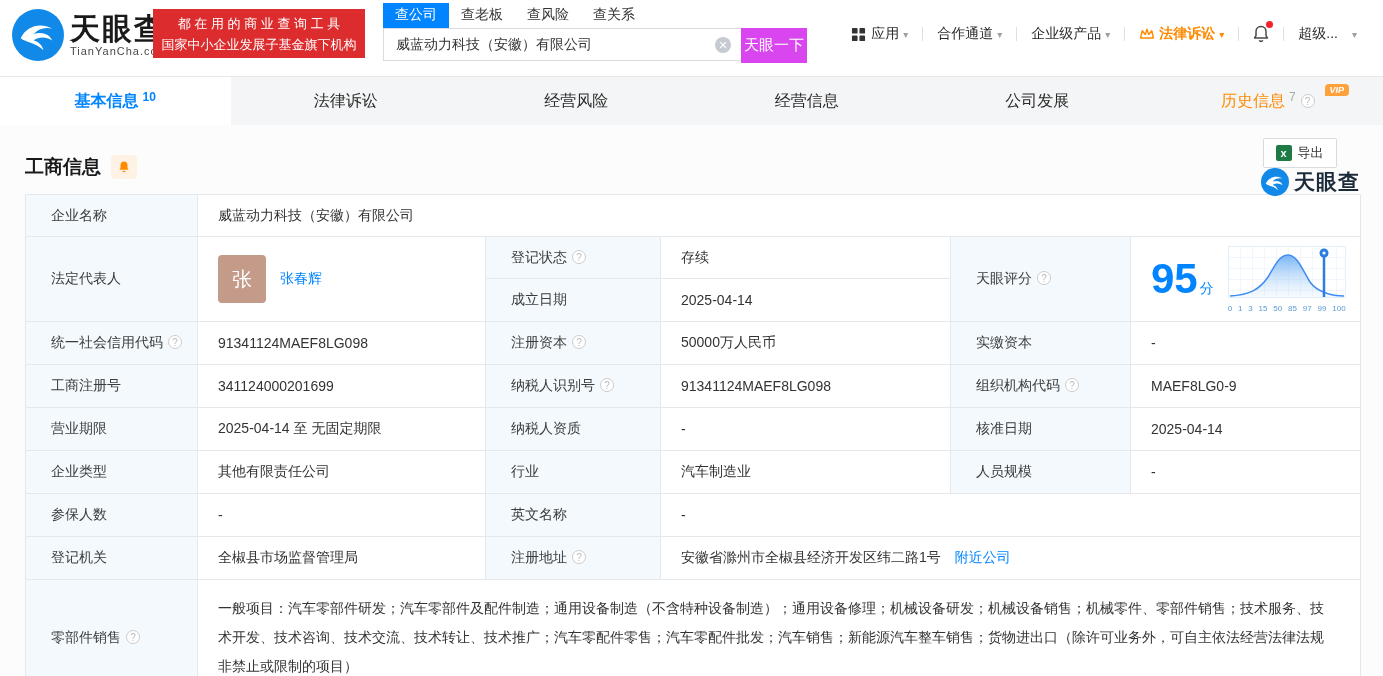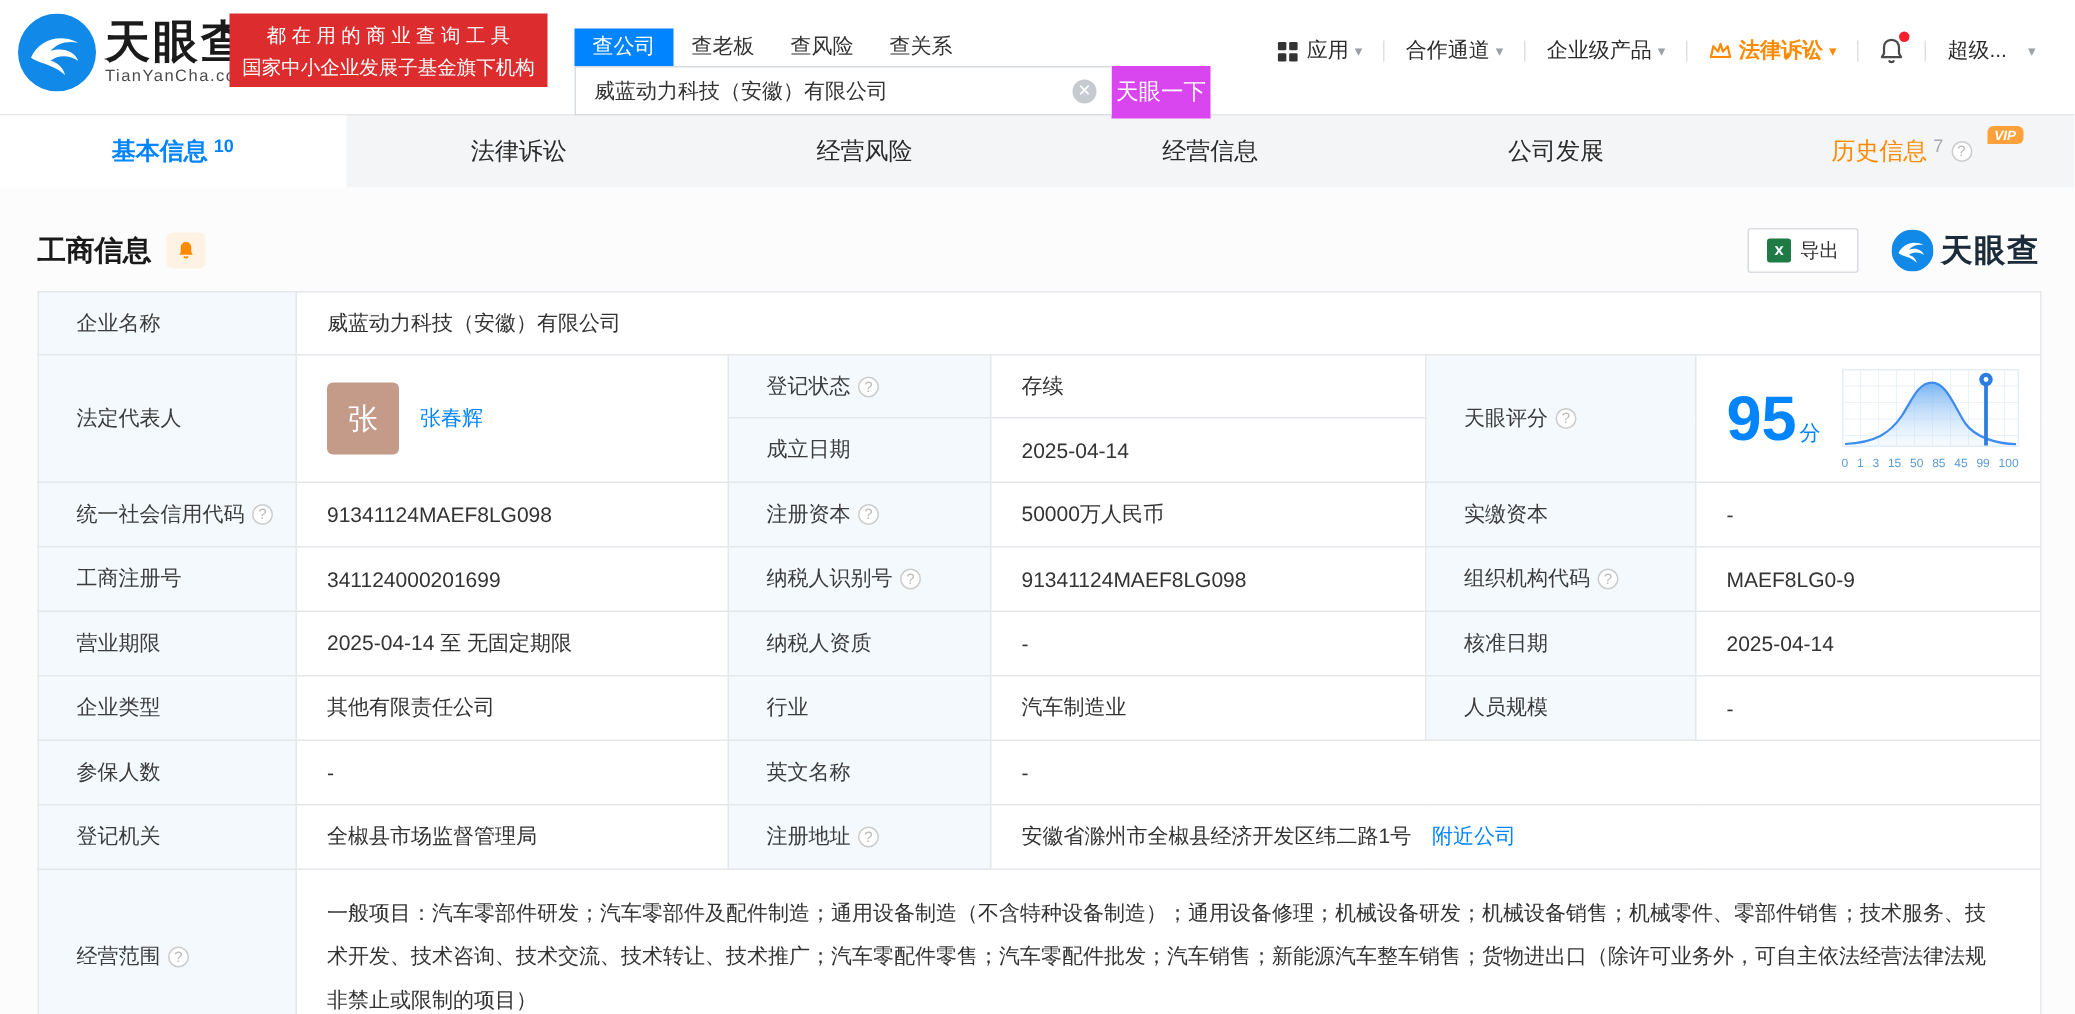--- a/index.html
+++ b/index.html
@@ -11,21 +11,21 @@
   .logo { position:absolute; left:12px; top:9px; display:flex; align-items:center; }
   .logo svg { width:52px; height:52px; }
   .logo-text { margin-left:6px; }
   .logo-name { font-size:30px; font-weight:bold; color:#1a1a1a; letter-spacing:2px; line-height:32px; }
   .logo-domain { font-size:11px; color:#4a4a4a; letter-spacing:1px; }
 
   .red-badge { position:absolute; left:153px; top:9px; width:212px; height:49px;
     background:#dc2c2e; color:#fff; font-size:13px; display:flex; flex-direction:column;
     justify-content:center; align-items:center; line-height:21px; }
 
-  .search-area { position:absolute; left:383px; top:19px; }
+  .search-area { position:absolute; left:383px; top:3px; }
   .search-tabs { display:flex; font-size:14px; }
   .search-tab { padding:3px 12px 4px; color:#333; cursor:pointer; }
   .search-tab.active { background:#0084ff; color:#fff; }
   .search-row { display:flex; margin-top:0; }
   .search-input-wrap { position:relative; }
   .search-input { width:358px; height:33px; border:1px solid #d7dce1; border-right:none;
     padding:0 34px 0 12px; font-size:14px; color:#333; outline:none;
     font-family:"Liberation Sans","DejaVu Sans",sans-serif; }
   .clear-icon { position:absolute; right:10px; top:9px; width:16px; height:16px; border-radius:50%;
     background:#c6cbd1; color:#fff; font-size:11px; line-height:16px; text-align:center; cursor:pointer; }
@@ -61,21 +61,21 @@
     cursor:pointer; background:#fff; }
   .help-icon::before { content:"?"; }
 
   
   .content { width:1383px; height:551px; background:#fcfcfd; padding:26px 23px 0 25px; }
   .section-head { display:flex; align-items:center; justify-content:space-between; height:32px; }
   .section-left { display:flex; align-items:center; }
   .section-title { font-size:19px; font-weight:bold; color:#1a1a1a; }
   .monitor-bell { width:26px; height:24px; background:#fdf2e3; border-radius:4px; margin-left:10px;
     display:flex; align-items:center; justify-content:center; cursor:pointer; }
-  .section-right { display:flex; align-items:center; }
+  .section-right { display:flex; align-items:center;flex-direction:column; }
   .export-btn { display:flex; align-items:center; border:1px solid #d8dce0; background:#fff;
     border-radius:2px; height:30px; padding:0 12px; font-size:13px; color:#333; cursor:pointer;
     font-family:"Liberation Sans","DejaVu Sans",sans-serif; }
   .xls-icon { width:16px; height:16px; background:#1e7b45; border-radius:2px; color:#fff; font-size:11px;
     font-weight:bold; line-height:16px; text-align:center; margin-right:6px; }
   .xls-icon::before { content:"x"; }
   .mini-logo { display:flex; align-items:center; margin-left:22px; }
   .mini-logo svg { width:28px; height:28px; }
   .mini-logo-text { font-size:21px; font-weight:bold; color:#1c2b3a; margin-left:5px; letter-spacing:1px; }
 
@@ -293,21 +293,21 @@
               <circle cx="96" cy="7" r="4.5" fill="#2b7de0"></circle>
               <circle cx="96" cy="7" r="1.6" fill="#fff"></circle>
             </svg>
             <div class="score-axis">
               <span>0</span>
                   <span>1</span>
                   <span>3</span>
                   <span>15</span>
                   <span>50</span>
                   <span>85</span>
-                  <span>45</span>
+                  <span>97</span>
                   <span>99</span>
                   <span>100</span>
             </div>
           </div>
         </div>
       </td>
     </tr>
     <tr style="height:43px">
       <td class="lbl">
         <span>成立日期</span>
@@ -395,19 +395,19 @@
         <span>注册地址</span><span class="help-icon"></span>
       </td>
       <td class="val" colspan="3">
         <span>安徽省滁州市全椒县经济开发区纬二路1号</span>
         <a class="blue-link" style="margin-left:10px">附近公司</a>
       </td>
     </tr>
 
     <tr style="height:95px">
       <td class="lbl">
-        <span>经营范围</span><span class="help-icon"></span>
+        <span>零部件销售</span><span class="help-icon"></span>
       </td>
       <td class="val scope-val" colspan="5">一般项目：汽车零部件研发；汽车零部件及配件制造；通用设备制造（不含特种设备制造）；通用设备修理；机械设备研发；机械设备销售；机械零件、零部件销售；技术服务、技术开发、技术咨询、技术交流、技术转让、技术推广；汽车零配件零售；汽车零配件批发；汽车销售；新能源汽车整车销售；货物进出口（除许可业务外，可自主依法经营法律法规非禁止或限制的项目）</td>
     </tr>
   </tbody>
     </table>
 </div>
 
 </body></html>

